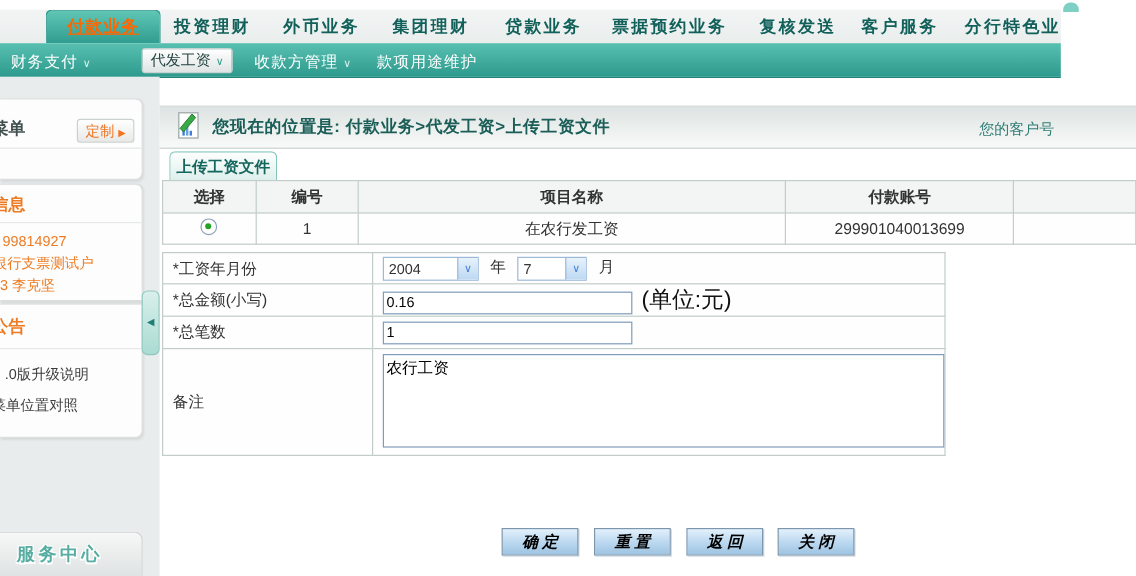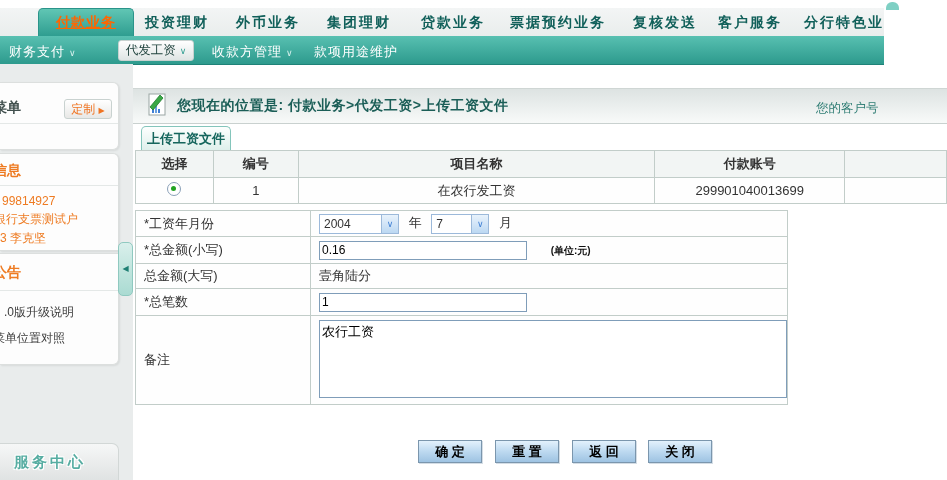--- a/index.html
+++ b/index.html
@@ -66,26 +66,26 @@
           border-radius:7px;background:linear-gradient(#fefefe,#d6d6d6);text-align:center;
           line-height:19px;font-size:12px;color:#222;cursor:pointer;vertical-align:middle;}
   .sel{display:inline-flex;align-items:center;border:1px solid #9cb9da;background:#fff;height:18px;
        vertical-align:middle;cursor:pointer;}
   .selval{font-size:12px;padding:0 4px;flex:1;}
   .selarrow{width:16px;height:18px;background:linear-gradient(#e8f2fc,#bcd8f2);color:#3f7fd4;
             font-size:9px;text-align:center;line-height:18px;border-left:1px solid #9cb9da;}
   .radio{display:inline-block;width:12px;height:12px;border:1px solid #8aa0b8;border-radius:50%;
          background:#fff;position:relative;cursor:pointer;}
   .radio i{position:absolute;left:3px;top:3px;width:5px;height:5px;border-radius:50%;background:#22a322;}
-  .unit{font-weight:bold;font-size:10px;color:#111;margin-left:20px;}
+  .unit{font-weight:normal;font-size:19px;color:#111;margin-left:4px;}
   
   .btn{top:440px;width:62px;height:21px;border:1px solid #7b96ad;
        background:linear-gradient(#e3f1fc 0%,#bdd9f0 50%,#9ec3e2 100%);
        text-align:center;line-height:21px;font-size:13px;font-weight:bold;color:#000;
-       box-shadow:1px 1px 0 #d4dde5;cursor:pointer;}
+       box-shadow:1px 1px 0 #d4dde5;cursor:pointer;font-style:italic;}
   .clip{overflow:hidden;}
 </style>
 </head>
 <body>
 
 <div class="abs tabrow"></div>
 <div class="abs activetab">付款业务</div>
 <span class="abs tab" style="left:145px">投资理财</span>
 <span class="abs tab" style="left:236px">外币业务</span>
 <span class="abs tab" style="left:327px">集团理财</span>
@@ -181,24 +181,20 @@
     </td>
   </tr>
   <tr>
     <td class="lbl" style="height:26px">*总金额(小写)</td>
     <td>
       <input type="text" style="width: 202px;" value="0.16">
       <span class="unit">(单位:元)</span>
     </td>
   </tr>
   <tr>
-    <td class="lbl" style="height:24px">总金额(大写)</td>
-    <td>壹角陆分</td>
-  </tr>
-  <tr>
     <td class="lbl" style="height:26px">*总笔数</td>
     <td><input type="text" style="width: 202px;" value="1"></td>
   </tr>
   <tr>
     <td class="lbl" style="height:88px">备注</td>
     <td><textarea style="">农行工资</textarea></td>
   </tr>
 </tbody>
   </table>
 

